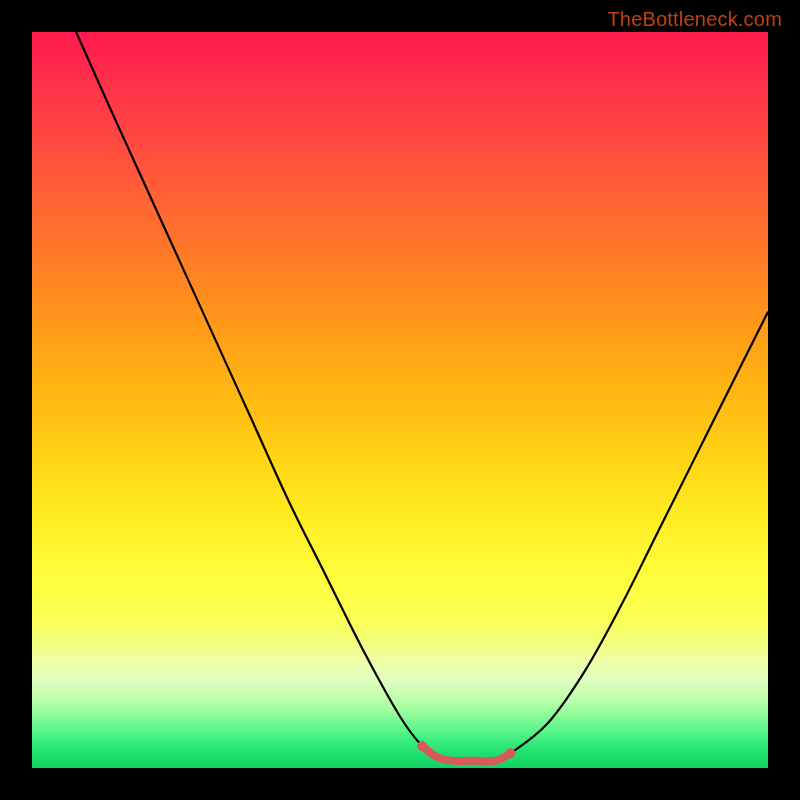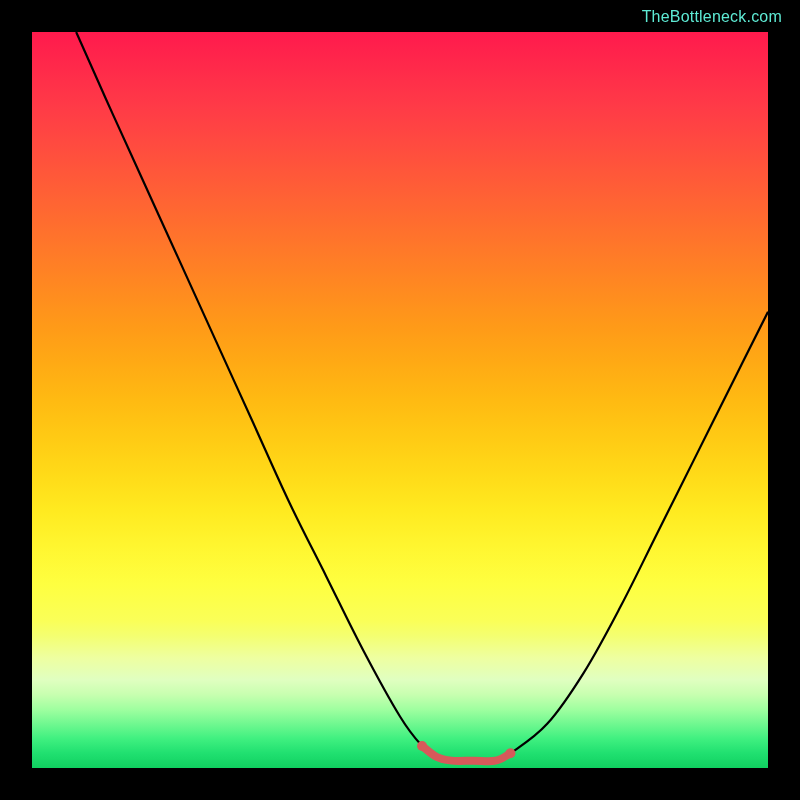--- a/index.html
+++ b/index.html
@@ -7,21 +7,21 @@
   .frame { position: absolute; top: 0; left: 0; width: 800px; height: 800px; background: #000; }
   .plot-area { position: absolute; top: 32px; left: 32px; width: 736px; height: 736px; }
   .gradient { position: absolute; inset: 0; background: linear-gradient(to bottom,
       #ff1a4d 0%, #ff2a4a 5%, #ff3a47 10%, #ff4a40 15%, #ff5a38 20%,
       #ff6a30 25%, #ff7a28 30%, #ff8a20 35%, #ff9a18 40%, #ffaa14 45%,
       #ffba12 50%, #ffca14 55%, #ffda18 60%, #ffea20 65%, #fff630 70%,
       #feff40 75%, #faff58 80%, #f4ff70 82%, #eeffa0 85%, #e0ffc0 88%,
       #c8ffb0 90%, #a0ffa0 92%, #70f890 94%, #40f080 96%, #20e070 98%,
       #10d060 100%); }
   .curve { position: absolute; inset: 0; }
-  .watermark { position: absolute; top: 8px; right: 18px; color: #5eead4; font-size: 16px; font-weight: 500; letter-spacing: 0.2px; }
+  .watermark { position: absolute; top: 8px; right: 18px; color: #c2410c; font-size: 20px; font-weight: 500; letter-spacing: 0.2px; }
 </style>
 </head>
 <body>
 
 <div class="frame">
   <div class="plot-area">
     <div class="gradient"></div>
     <svg class="curve" viewBox="0 0 736 736" preserveAspectRatio="none">
       <g>
         <path d="M 44.16,0 C 49.459199999999996,11.923200000000001 61.676800000000014,39.74400000000002 73.60000000000001,66.24000000000001 C 85.5232,92.73599999999999 97.15199999999999,118.05439999999993 110.39999999999999,147.19999999999993 C 123.648,176.34559999999993 133.95200000000003,199.01440000000002 147.20000000000002,228.16000000000003 C 160.448,257.3056 170.752,279.9744 184,309.12 C 197.248,338.2656 207.552,360.93440000000004 220.79999999999998,390.08000000000004 C 234.04799999999997,419.22560000000004 244.35199999999995,443.21920000000006 257.59999999999997,471.04 C 270.84799999999996,498.8608 281.15200000000004,518.144 294.40000000000003,544.64 C 307.648,571.136 317.952,593.0688 331.2,618.24 C 344.448,643.4112 357.4016,667.2576 368,684.48 C 378.5984,701.7024 383.456,706.6336 390.08000000000004,713.92 C 396.70400000000006,721.2063999999999 399.5008,722.3104000000001 404.8,724.96 C 410.0992,727.6096 412.896,727.9775999999999 419.52,728.64 C 426.14399999999995,729.3024 433.65119999999996,728.64 441.59999999999997,728.64 C 449.54879999999997,728.64 457.056,729.9648 463.68,728.64 C 470.30400000000003,727.3152 469.12640000000005,727.904 478.40000000000003,721.28 C 487.6736,714.656 501.95199999999994,706.4128000000001 515.1999999999999,691.84 C 528.448,677.2672 538.752,661.5167999999999 552,640.3199999999999 C 565.248,619.1232 575.552,599.2512 588.8000000000001,574.08 C 602.0480000000001,548.9088 612.3520000000001,526.976 625.6,500.48 C 638.848,473.98400000000004 649.152,453.376 662.4,426.88 C 675.6479999999999,400.384 685.9519999999999,379.77599999999995 699.1999999999999,353.28 C 712.448,326.784 729.376,292.928 736,279.68" fill="none" stroke-width="2.2" stroke="#000000"></path>

